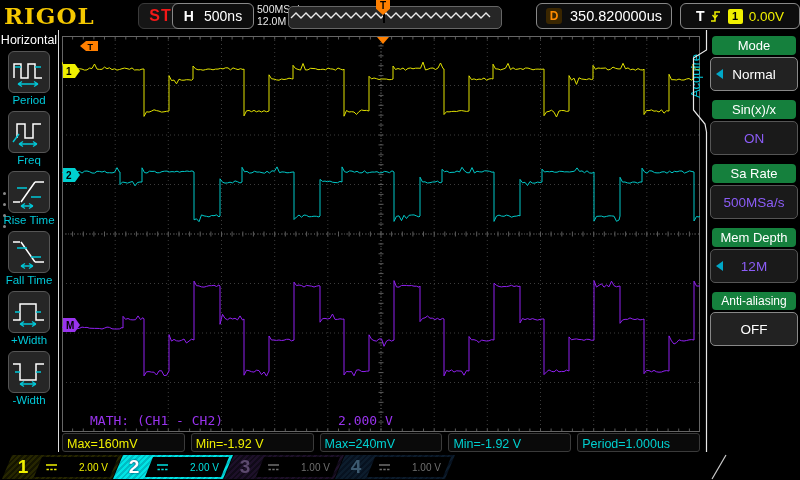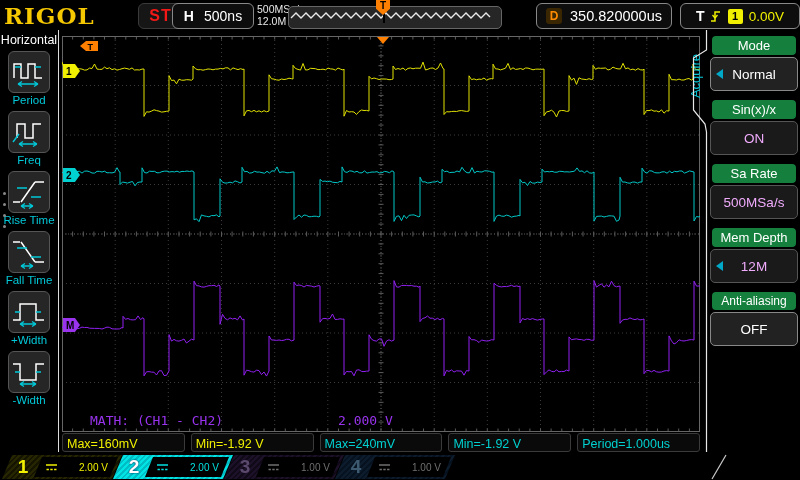--- a/index.html
+++ b/index.html
@@ -57,21 +57,21 @@
       font-size:10px;padding:0 8px;}
   
   #acquire-tab{left:688px;top:54px;color:#00c8d8;font-size:13px;
       writing-mode:vertical-rl;transform:rotate(180deg);}
   #right-menu{left:710px;top:36px;width:88px;display:flex;flex-direction:column;gap:9px;}
   .menu-item .mlabel{background:#15803d;border-radius:4px;margin:0 2px;color:#fff;
       font-size:13px;text-align:center;padding:2px 0;}
   .menu-item .mvalue{position:relative;margin-top:2px;height:32px;border:1px solid #888;
       border-radius:5px;background:#222;display:flex;align-items:center;justify-content:center;
       font-size:13.5px;color:#ffffff;}
-  .menu-item.disabled .mvalue{color:#f0abfc;border-color:#555;background:#1a1a1a;}
+  .menu-item.disabled .mvalue{color:#8b5cf6;border-color:#555;background:#1a1a1a;}
   .marrow{position:absolute;left:5px;width:0;height:0;border-top:5px solid transparent;
       border-bottom:5px solid transparent;border-right:7px solid #00a8c8;}
 </style>
 </head>
 <body>
 
 <div id="screen">
 
   <div class="abs" id="logo">RIGOL</div>
   <div class="abs badge" id="stop-badge">

